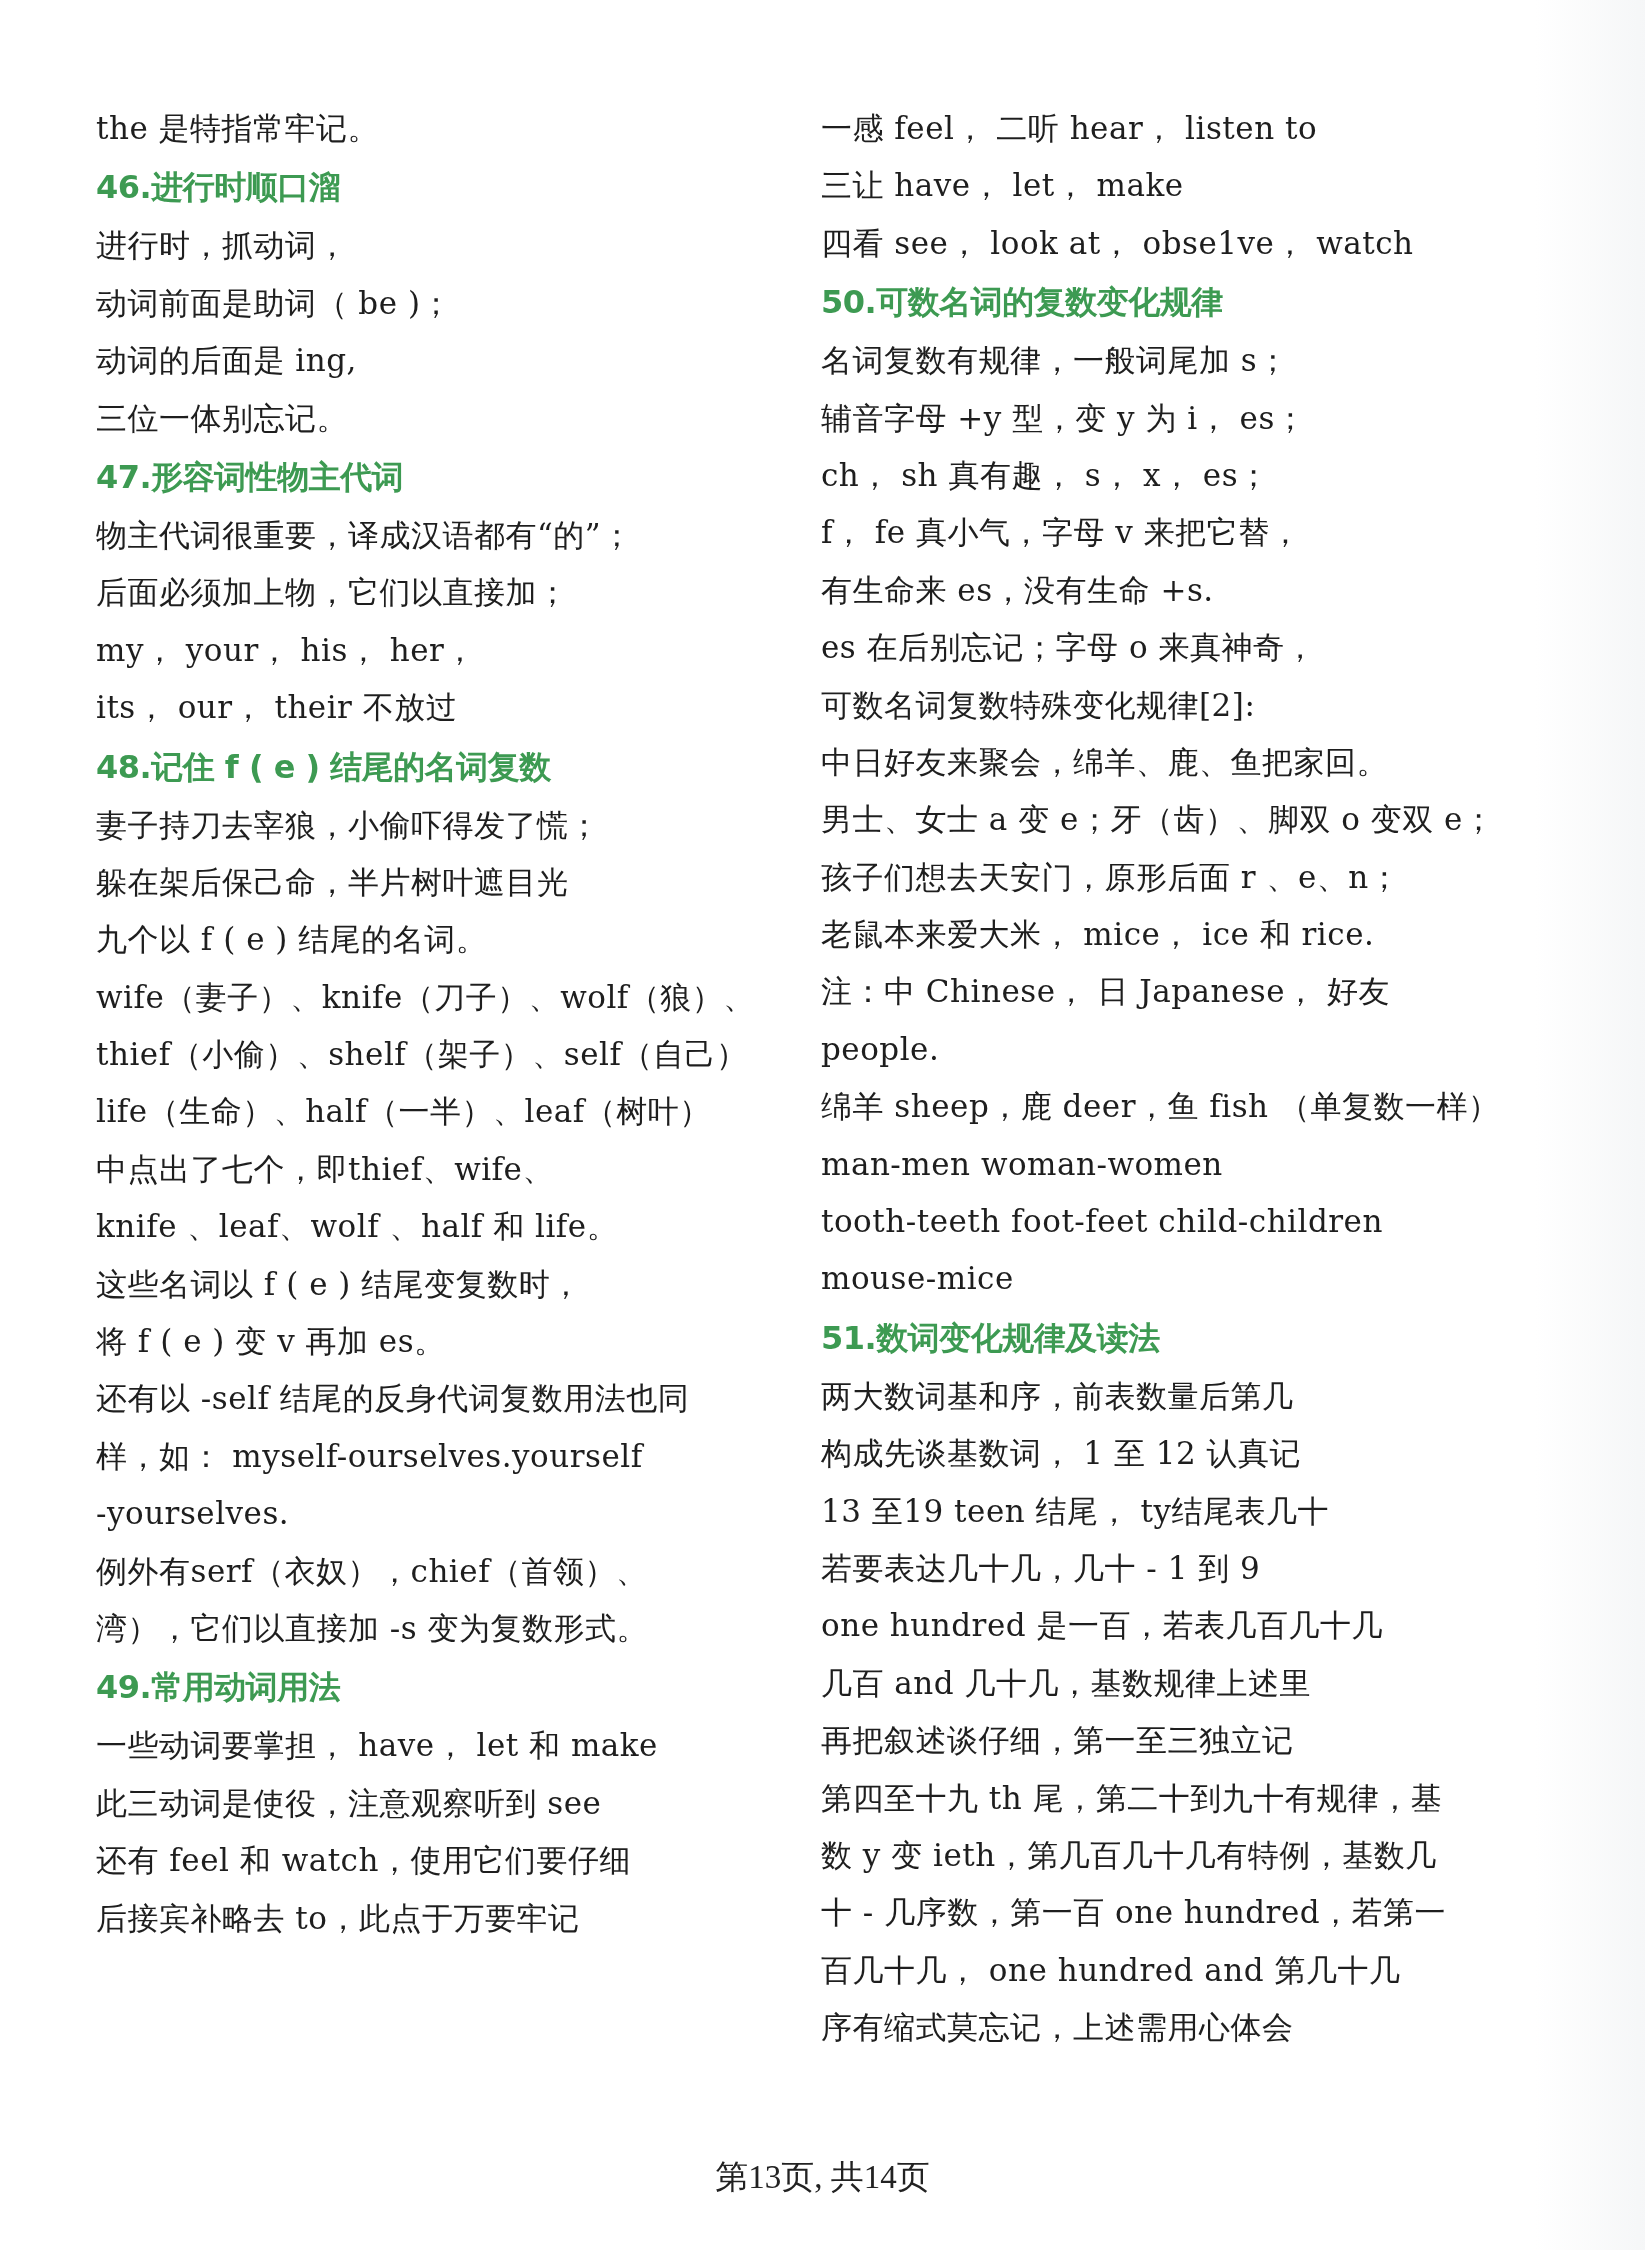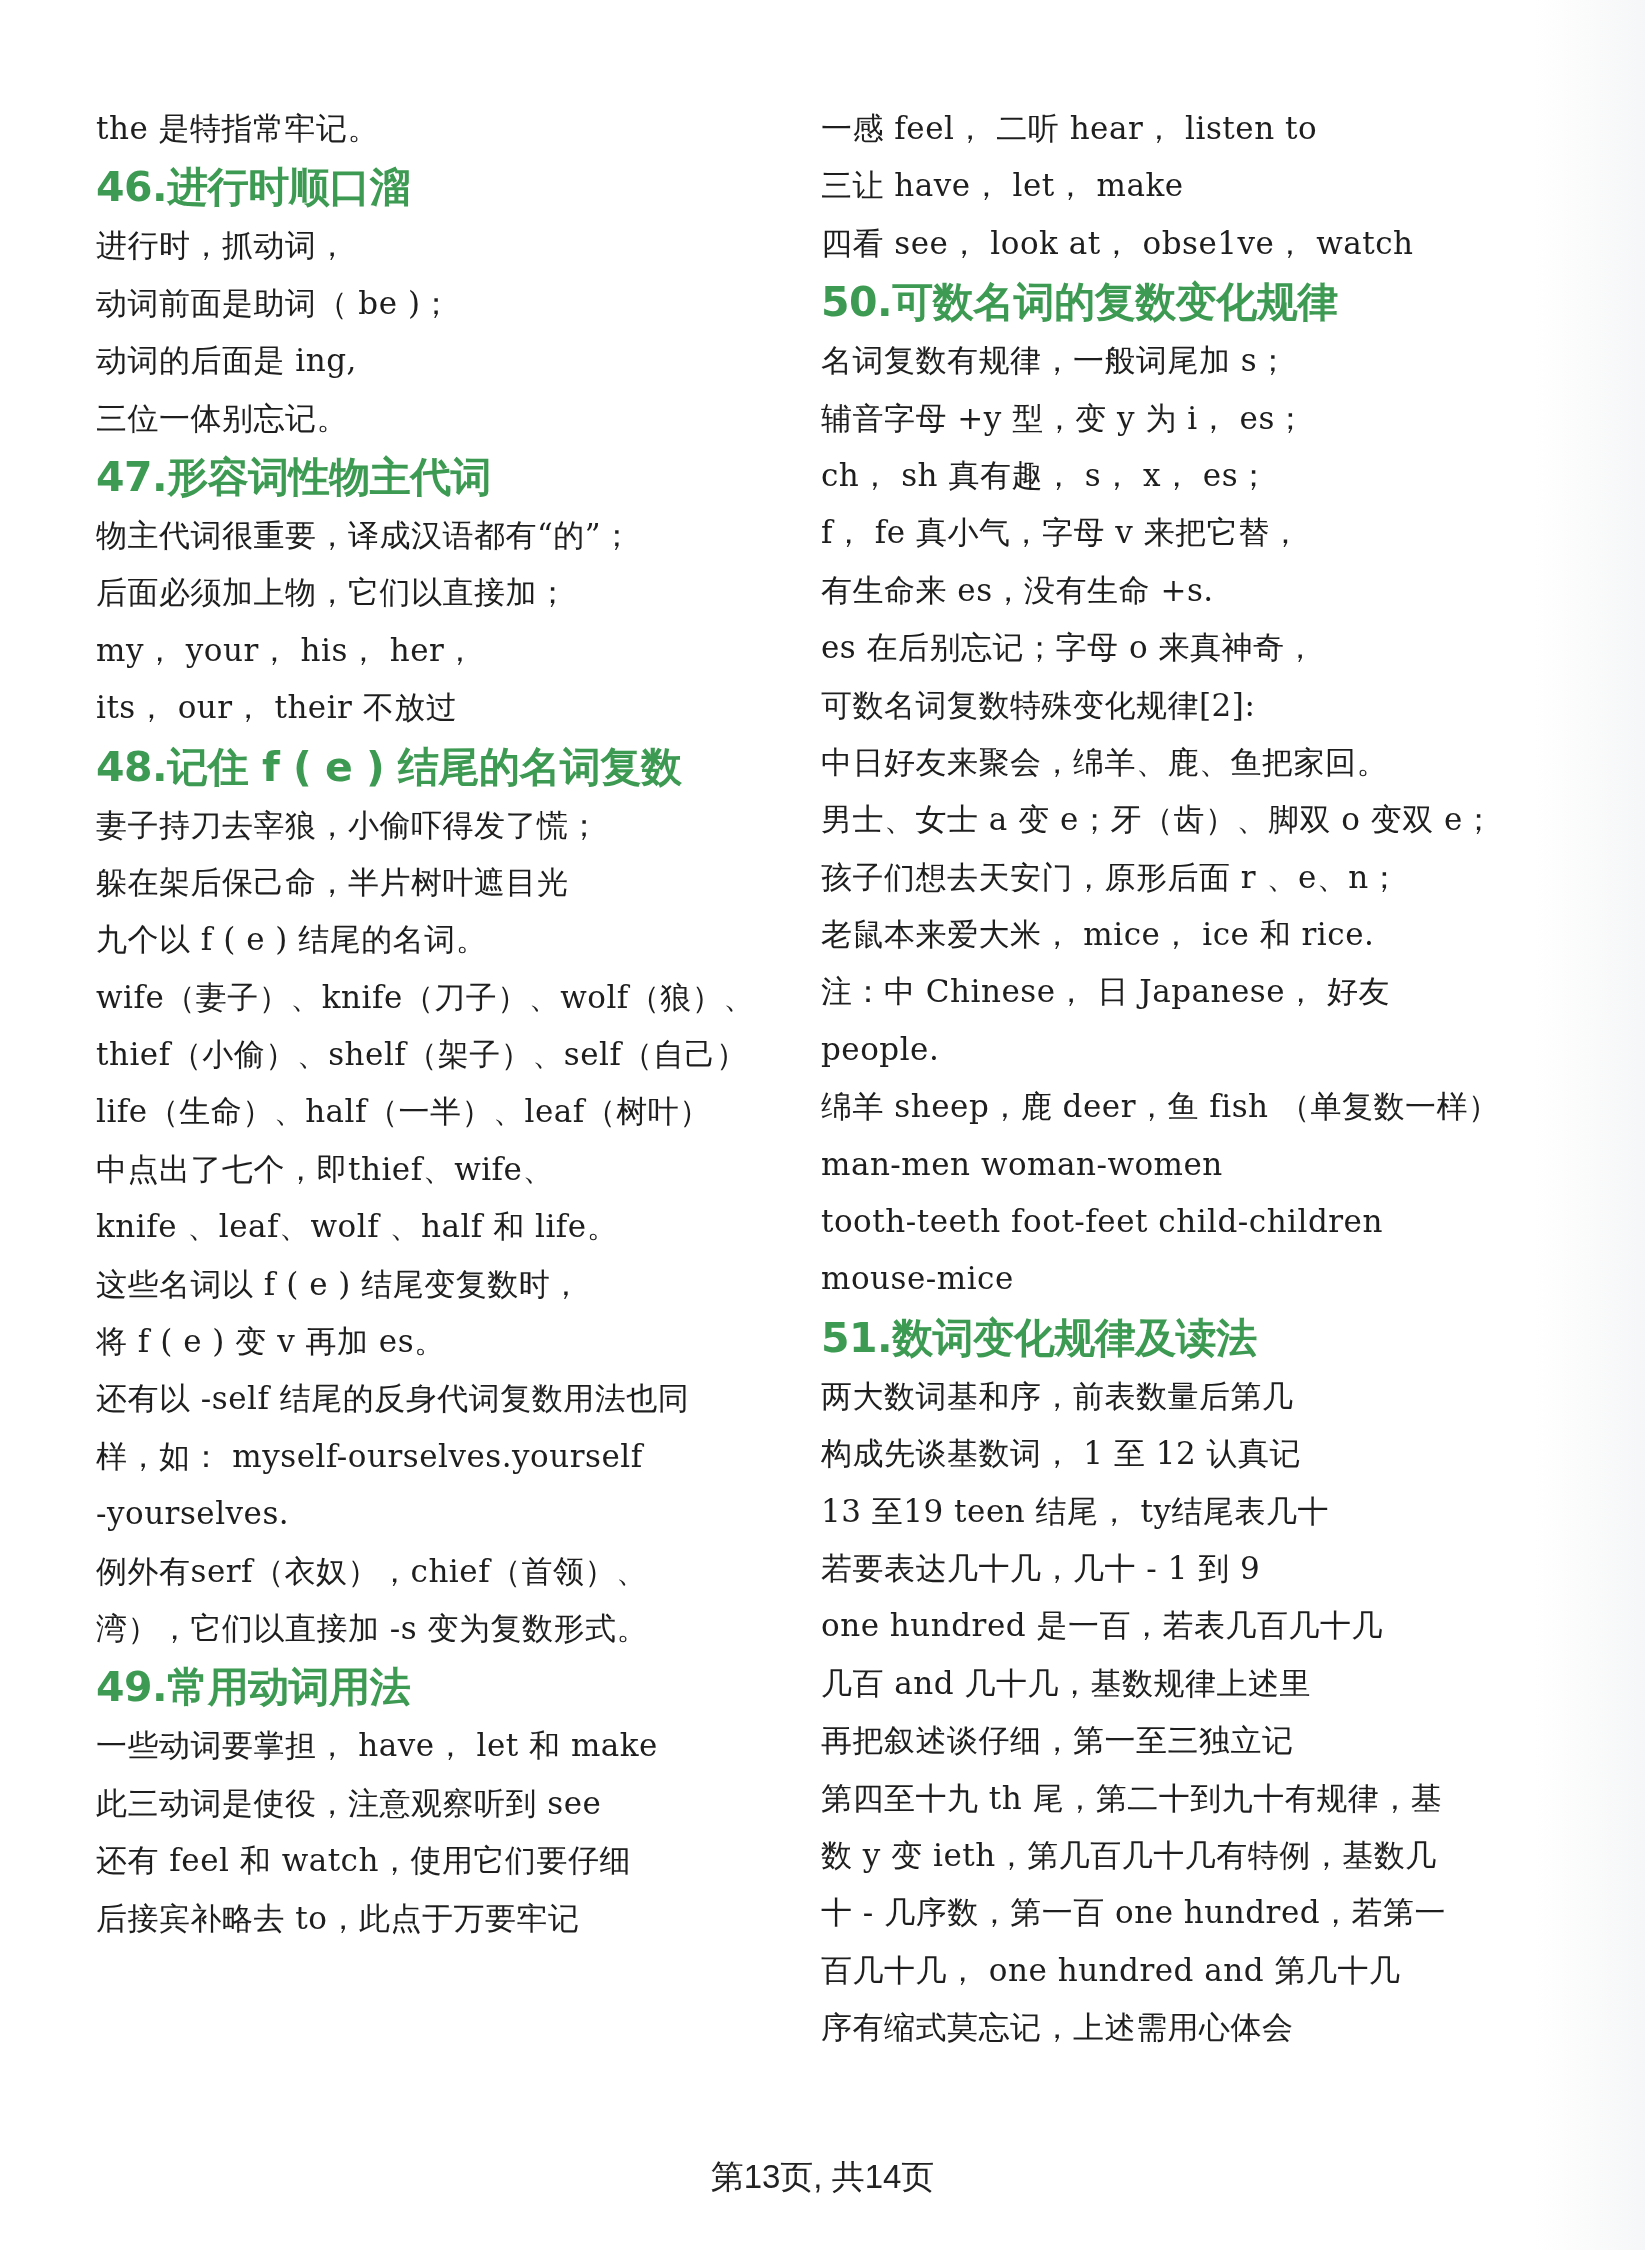--- a/index.html
+++ b/index.html
@@ -21,33 +21,33 @@
   .line {
     font-size: 31px;
     line-height: 57.4px;
     height: 57.4px;
     white-space: nowrap;
     letter-spacing: 0.5px;
   }
   .heading {
     font-family: "DejaVu Sans", "Liberation Sans", sans-serif;
     font-weight: bold;
-    font-size: 41px;
+    font-size: 32px;
     line-height: 60px;
     height: 60px;
     color: #3d9a52;
     white-space: nowrap;
     letter-spacing: -0.5px;
   }
   .footer {
     position: absolute;
     left: 0; width: 100%;
     top: 2155px;
     text-align: center;
-    font-family: Liberation Sans, sans-serif;
+    font-family: Liberation Serif, serif;
     font-size: 33px;
     color: #222;
   }
   .bleed {
     position: absolute;
     right: 0; top: 0;
     width: 110px; height: 2250px;
     background: linear-gradient(90deg, rgba(255,255,255,0) 0%, rgba(236,238,240,0.5) 100%);
     pointer-events: none;
   }

